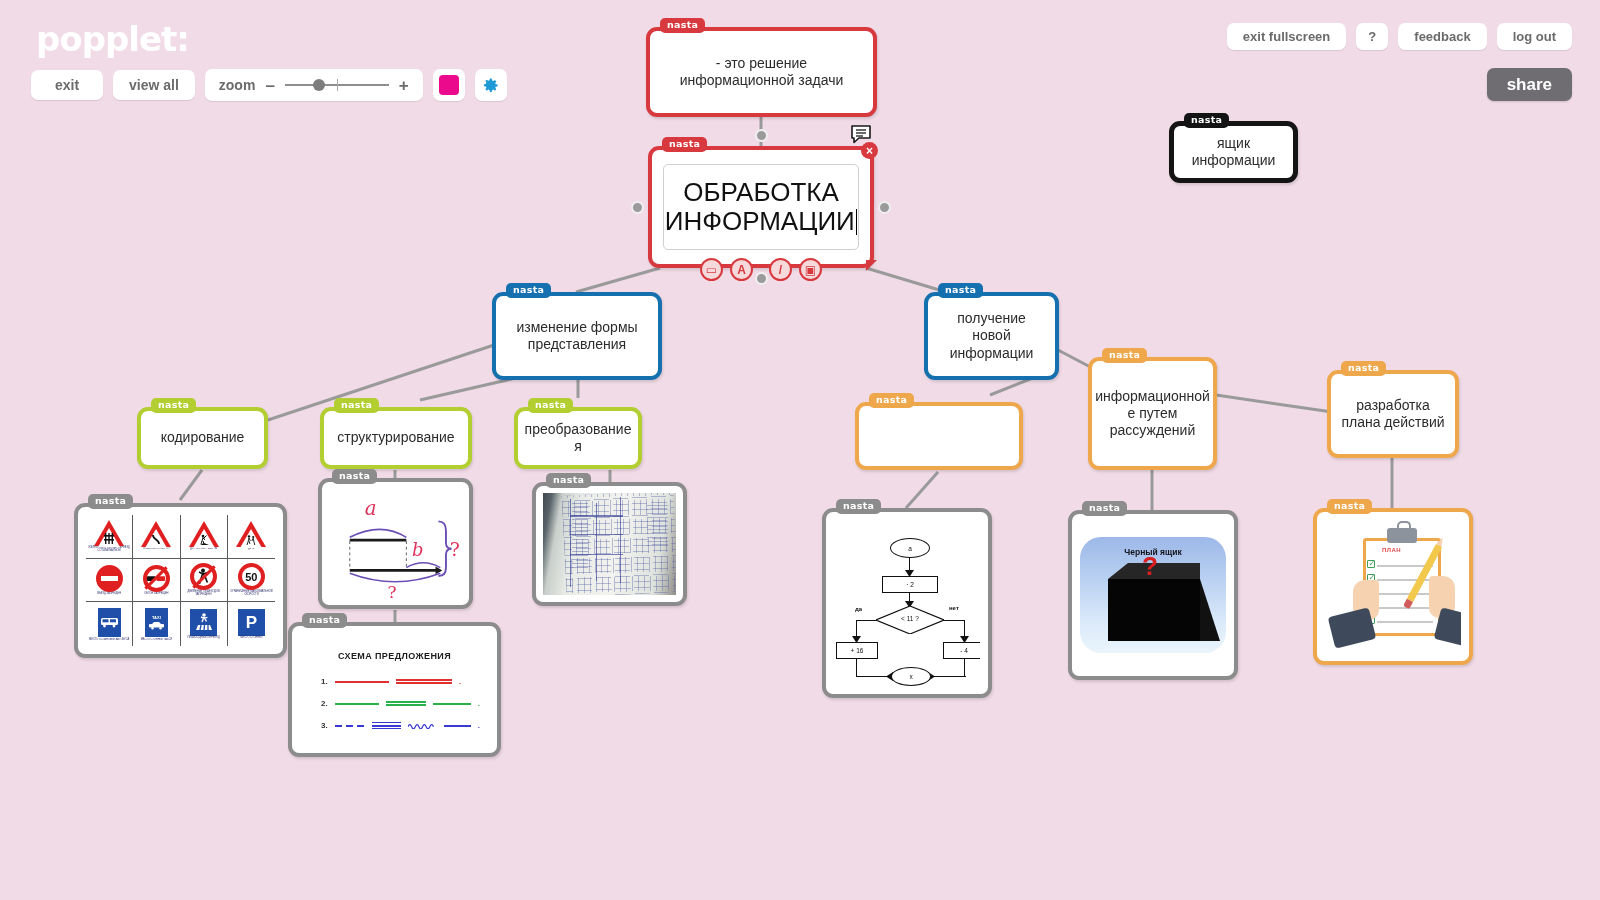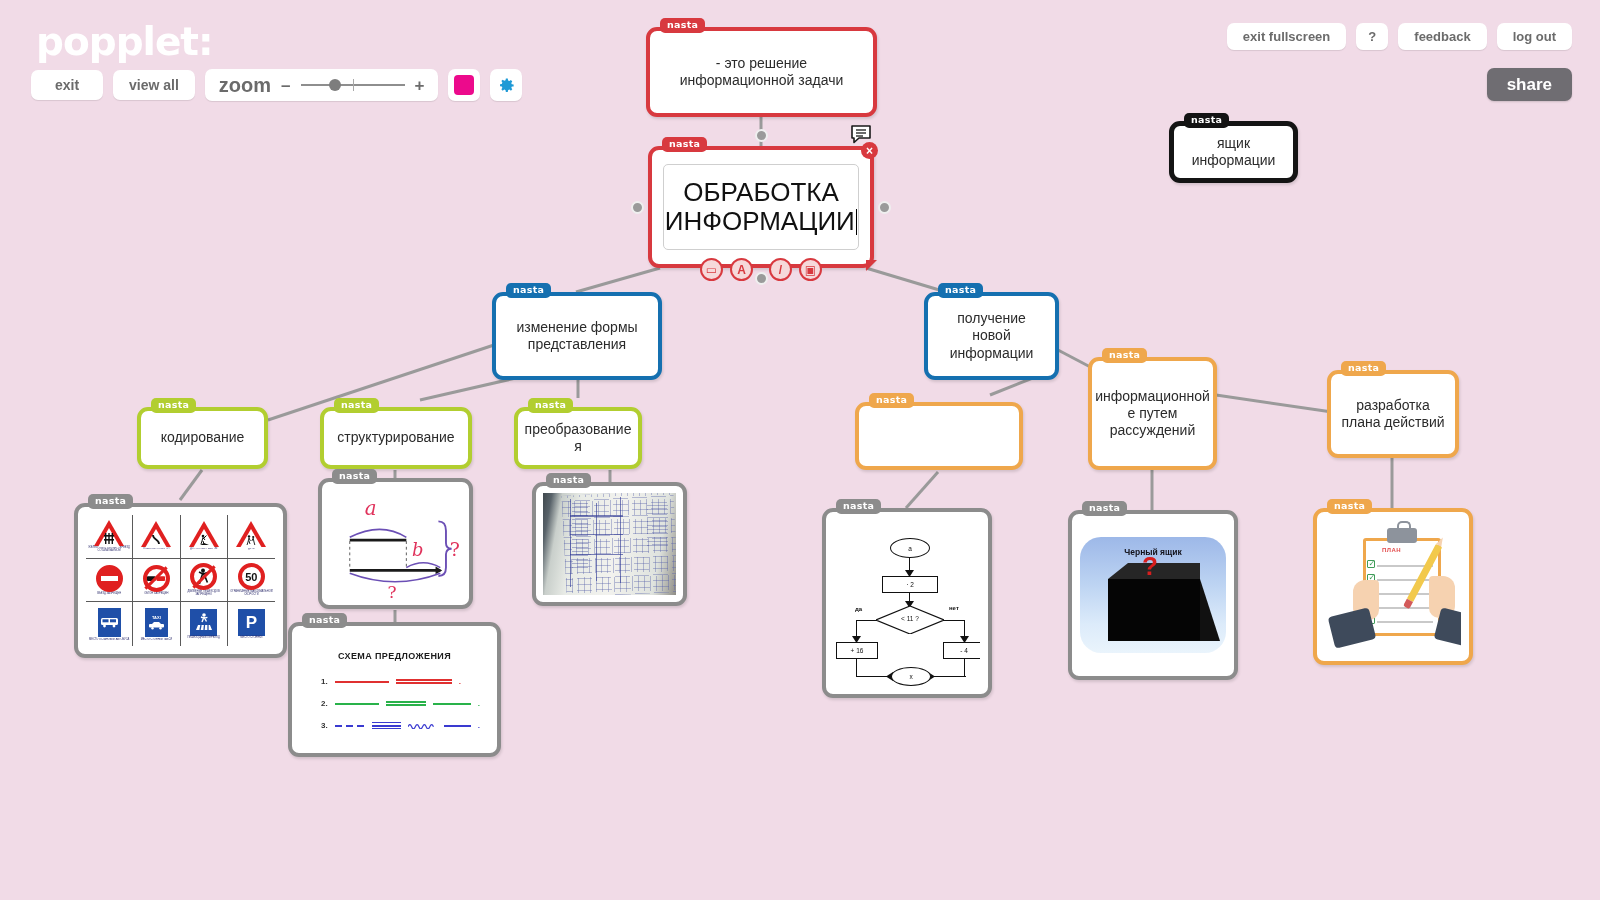--- a/index.html
+++ b/index.html
@@ -15,41 +15,41 @@
     width: 1600px; height: 900px;
     background: #f1dbe7;
   }
 
   
   #links { position: absolute; left: 0; top: 0; width: 1600px; height: 900px; pointer-events: none; }
 
   
   .brand {
     position: absolute; left: 36px; top: 22px;
-    font-size: 39px; font-weight: bold; color: #ffffff;
+    font-size: 34px; font-weight: bold; color: #ffffff;
     letter-spacing: -1px; line-height: 1;
     font-family: "DejaVu Sans", sans-serif;
   }
   .tb-btn {
     background: #fff; border: 0; border-radius: 7px;
     color: #6b6b6b; font-size: 14px; font-weight: bold;
     font-family: "Liberation Sans", sans-serif;
     padding: 0 16px; height: 30px; line-height: 30px;
     box-shadow: 0 1px 1px rgba(0,0,0,.10);
     cursor: pointer; display: inline-block; vertical-align: middle;
     text-align: center; white-space: nowrap;
   }
   #topleft-bar { position: absolute; left: 31px; top: 69px; display: flex; gap: 10px; align-items: center; }
   #topleft-bar .tb-btn { min-width: 72px; }
   .zoom-panel {
     background: #fff; border-radius: 7px; height: 32px;
     display: flex; align-items: center; gap: 10px; padding: 0 14px;
     box-shadow: 0 1px 1px rgba(0,0,0,.10);
   }
-  .zoom-label { font-size: 20px; font-weight: bold; color: #6b6b6b; }
+  .zoom-label { font-size: 14px; font-weight: bold; color: #6b6b6b; }
   .zoom-minus, .zoom-plus { font-size: 17px; font-weight: bold; color: #6b6b6b; cursor: pointer; line-height: 1; }
   .zoom-track { position: relative; width: 104px; height: 14px; cursor: pointer; }
   .zoom-track .rail { position: absolute; top: 6px; left: 0; width: 104px; height: 2px; background: #8e8e8e; }
   .zoom-track .tick { position: absolute; top: 1px; left: 52px; width: 1px; height: 12px; background: #a9a9a9; }
   .zoom-track .knob { position: absolute; top: 1px; left: 28px; width: 12px; height: 12px; border-radius: 50%; background: #7d7d7d; cursor: pointer; }
   .color-chip {
     background: #fff; border-radius: 7px; width: 32px; height: 32px;
     box-shadow: 0 1px 1px rgba(0,0,0,.10);
     display: flex; align-items: center; justify-content: center; cursor: pointer;
   }

